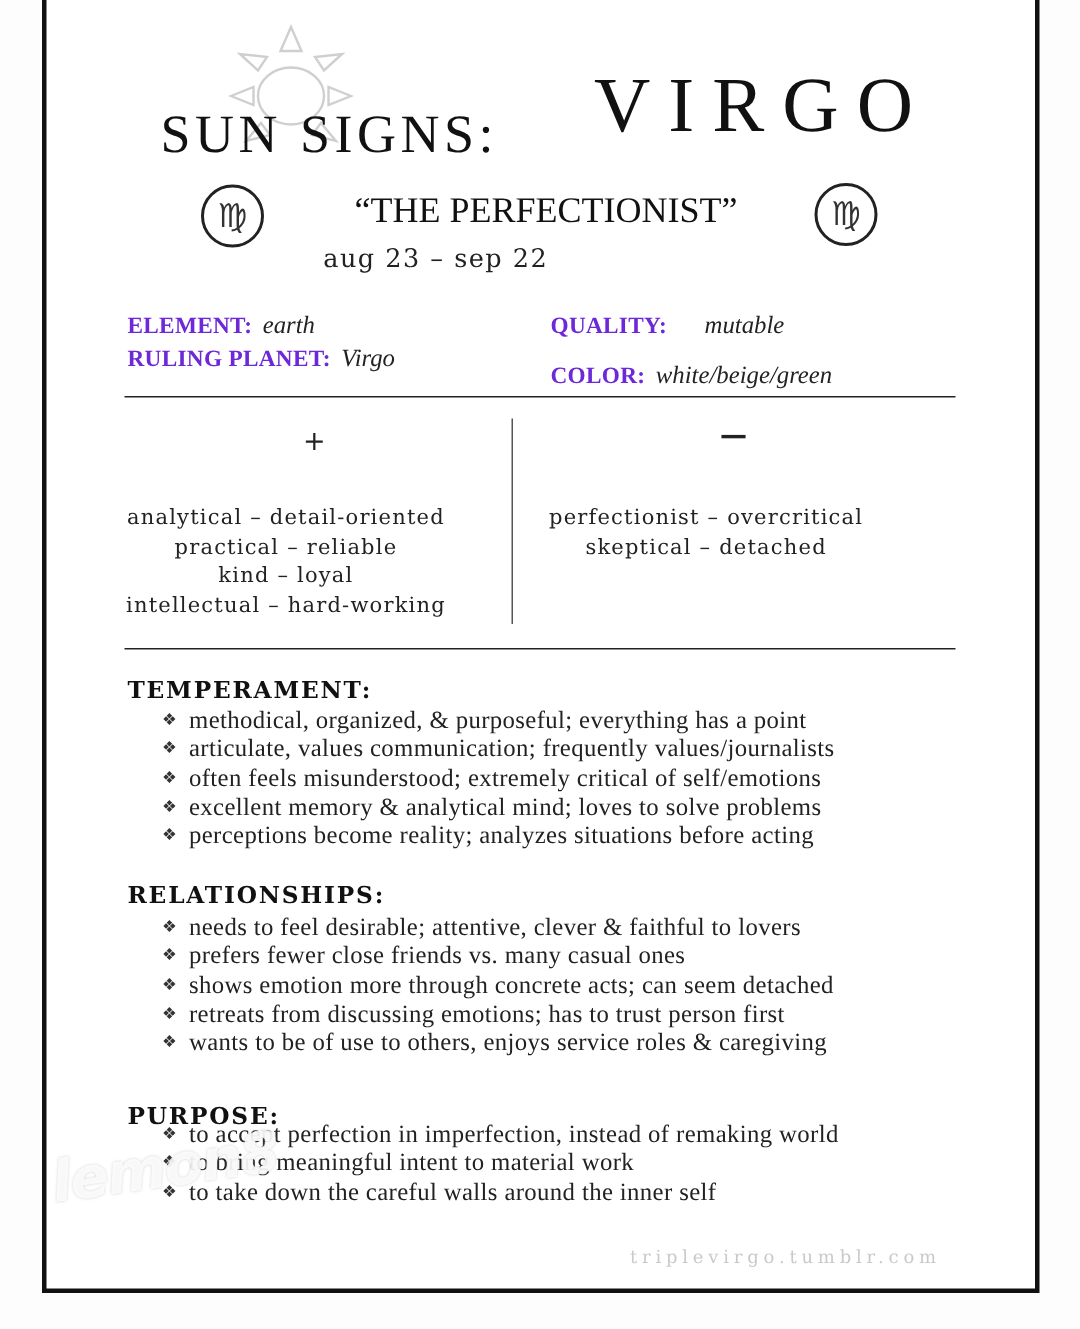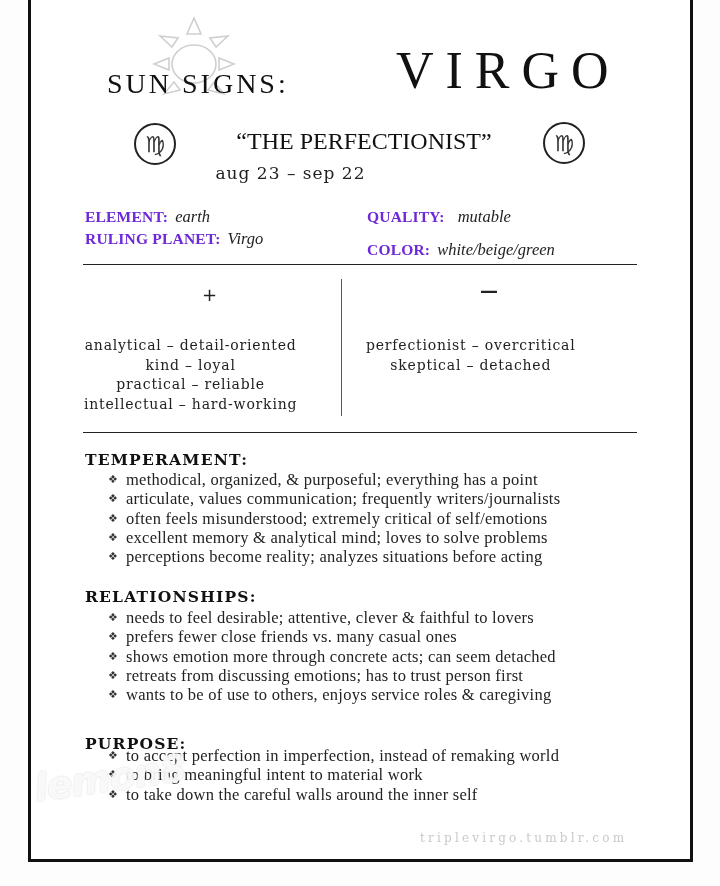--- a/index.html
+++ b/index.html
@@ -24,21 +24,21 @@
       border: 3px solid #111;
       background: #ffffff;
       box-sizing: content-box;
     }
 
     
     .sun-icon { position: absolute; left: 152px; top: 14px; width: 84px; height: 84px; }
     .sun-signs {
       position: absolute; left: 107px; top: 68px;
       font-family: "Liberation Serif", "DejaVu Serif", serif;
-      font-size: 28px; letter-spacing: 3px; color: #111;
+      font-size: 36px; letter-spacing: 3px; color: #111;
       white-space: nowrap;
     }
     .sign-name {
       position: absolute; left: 396px; top: 45px;
       font-family: "Liberation Serif", "DejaVu Serif", serif;
       font-size: 52px; letter-spacing: 12px; color: #111;
       white-space: nowrap; line-height: 1;
     }
     .virgo-symbol {
       position: absolute; width: 42px; height: 42px;
@@ -148,54 +148,54 @@
 <div class="nickname">“THE PERFECTIONIST”</div>
 <div class="dates">aug 23 – sep 22</div>
 
 <div class="attr" style="left:85px; top:207px;">
   <span class="label">ELEMENT:</span><span class="value">earth</span>
 </div>
 <div class="attr" style="left:85px; top:229px;">
   <span class="label">RULING PLANET:</span><span class="value">Virgo</span>
 </div>
 <div class="attr" style="left:367px; top:207px;">
-  <span class="label">QUALITY:</span><span class="value" style="margin-left:6px;">mutable</span>
+  <span class="label">QUALITY:</span><span class="value" style="margin-left:18px;">mutable</span>
 </div>
 <div class="attr" style="left:367px; top:229px;margin-top:11px;">
   <span class="label">COLOR:</span><span class="value">white/beige/green</span>
 </div>
 
 <div class="hr" style="top:264px;"></div>
 <div class="vr"></div>
 
 <div class="col-sign" style="left:202px; top:284px; font-size:18px;">+</div>
 <div class="col-sign" style="left:480px; top:280px; font-size:18px; font-weight:bold;">—</div>
 
 <ul class="trait-list" style="left:84px; top:336px;">
   <li>analytical – detail-oriented</li>
+  <li>practical – reliable</li>
   <li>kind – loyal</li>
-  <li>practical – reliable</li>
   <li>intellectual – hard-working</li>
 </ul>
 <ul class="trait-list" style="left:366px; top:336px;">
   <li>perfectionist – overcritical</li>
   <li>skeptical – detached</li>
 </ul>
 
 <div class="hr" style="top:432px;"></div>
 
 <div class="section-title" style="top:450px;">TEMPERAMENT:</div>
 <ul class="bullets" style="top:470px;">
   <li>
       <span class="diamond">❖</span>
       <span>methodical, organized, &amp; purposeful; everything has a point</span>
     </li>
   <li>
       <span class="diamond">❖</span>
-      <span>articulate, values communication; frequently writers/journalists</span>
+      <span>articulate, values communication; frequently values/journalists</span>
     </li>
   <li>
       <span class="diamond">❖</span>
       <span>often feels misunderstood; extremely critical of self/emotions</span>
     </li>
   <li>
       <span class="diamond">❖</span>
       <span>excellent memory &amp; analytical mind; loves to solve problems</span>
     </li>
   <li>

